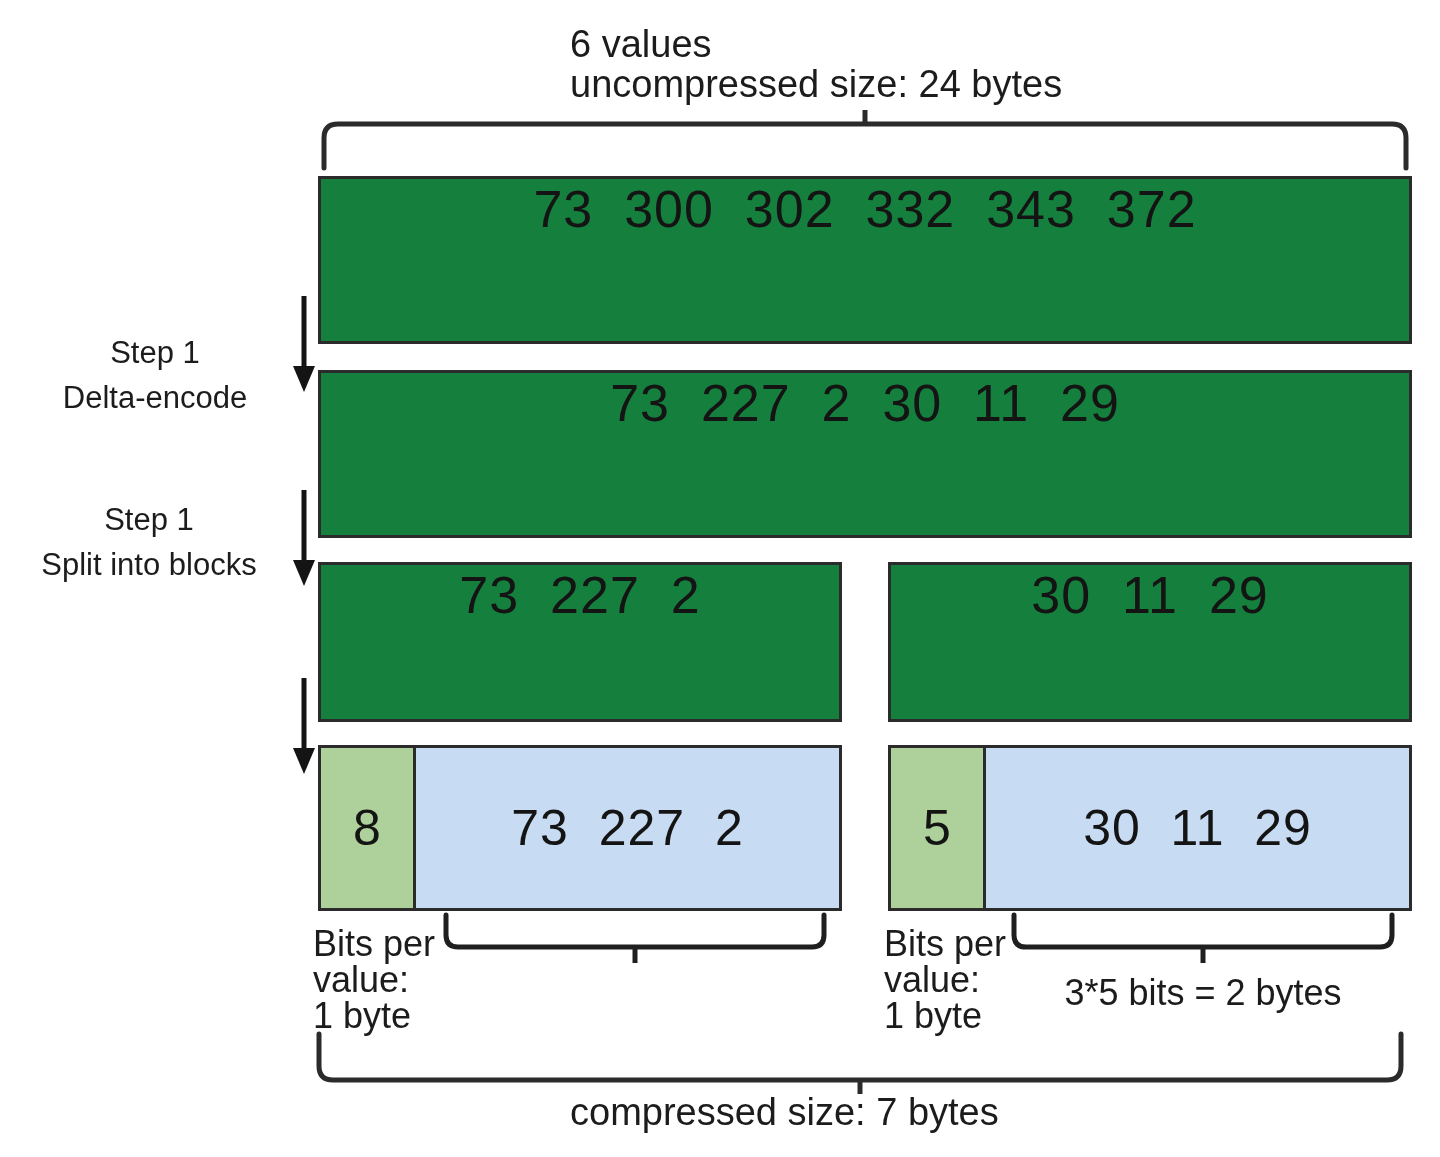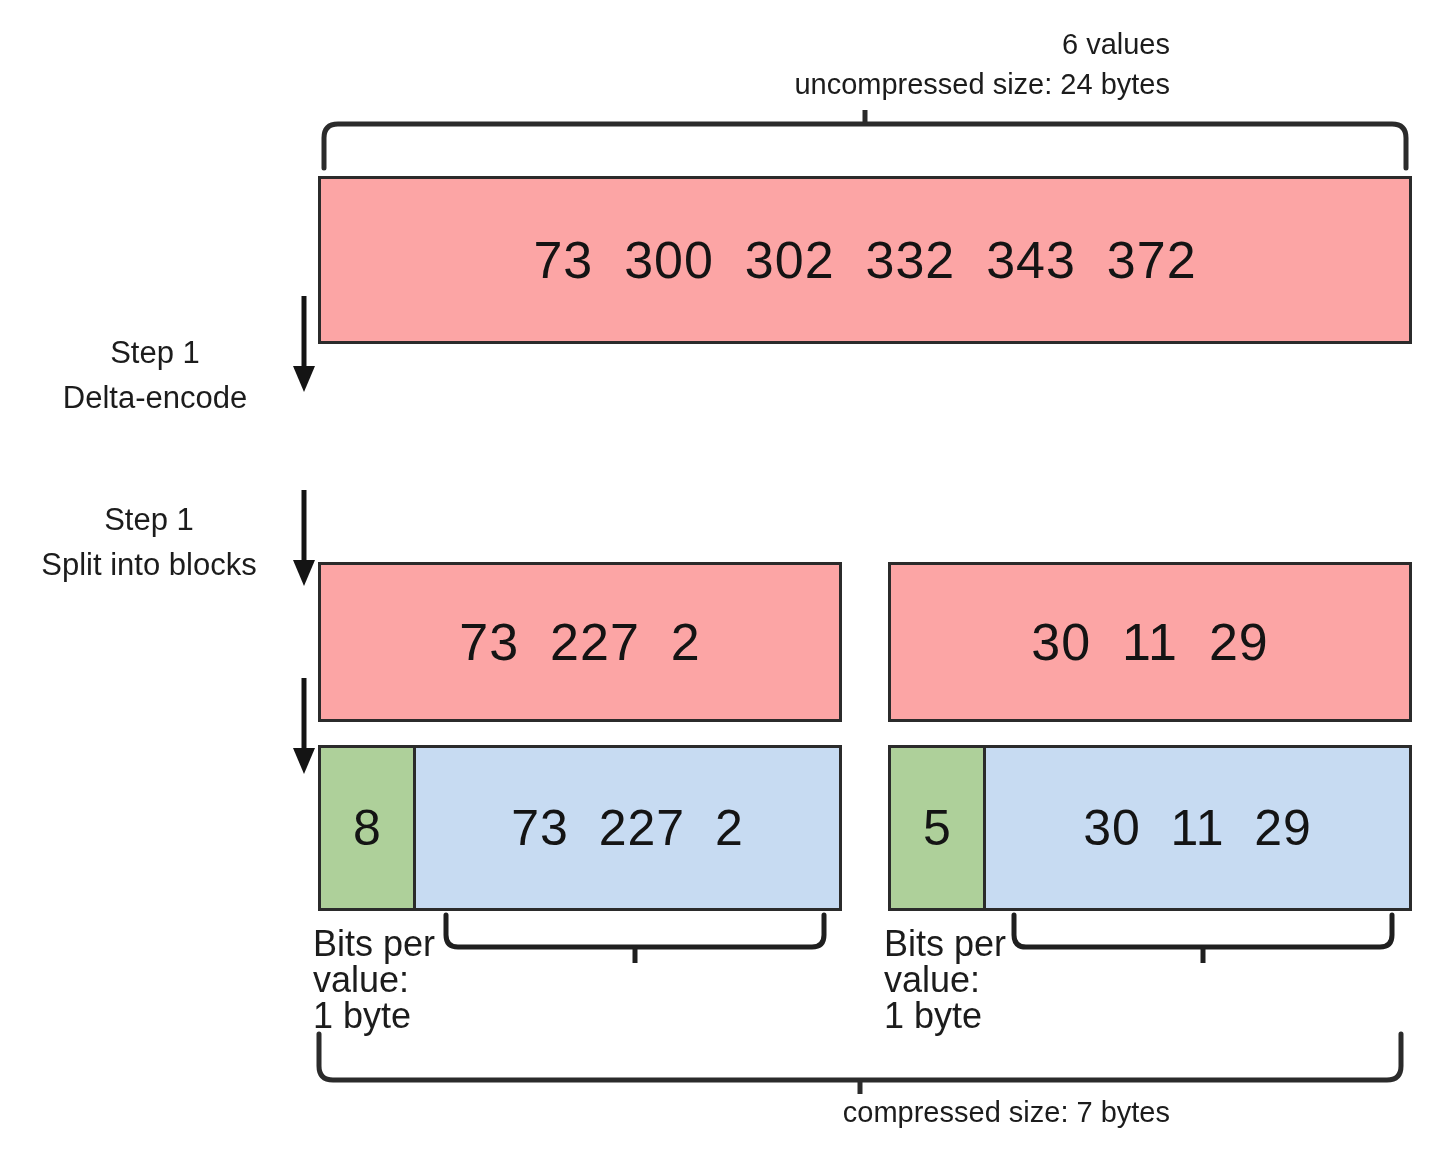--- a/index.html
+++ b/index.html
@@ -9,36 +9,36 @@
     font-family:"Liberation Sans",sans-serif;
     color:#1a1a1a;
     overflow:hidden;
     position:relative;
   }
   #stage{position:absolute;left:0;top:0;width:1440px;height:1157px;}
   .abs{position:absolute;}
 
   
   .caption{
-    font-size:29px;line-height:40px;text-align:right;color:#1c1c1c;
+    font-size:38px;line-height:40px;text-align:left;color:#1c1c1c;
     white-space:pre-line;
   }
 
   
   .step-label{
     font-size:31px;line-height:45px;text-align:center;color:#1c1c1c;
     white-space:pre-line;
   }
 
   
   .box{
     box-sizing:border-box;
-    background:#fca5a5;
+    background:#15803d;
     border:3px solid #2b2b2b;
-    display:flex;align-items:center;justify-content:center;
+    display:flex;justify-content:center;
   }
   .box-text{
     font-size:52px;letter-spacing:1px;color:#141414;white-space:pre;
   }
   .packed{
     box-sizing:border-box;
     border:3px solid #2b2b2b;
     display:flex;align-items:stretch;
     background:#c7dbf2;
   }
@@ -79,20 +79,23 @@
     <span class="box-text">73  300  302  332  343  372</span>
   </div>
 
   <div class="abs step-label" style="left:20px;top:303px;width:270px;margin-top:27px;">Step 1
 Delta-encode</div>
   <svg class="abs" style="left:288px;top:296px;" width="32" height="98" viewBox="0 0 32 98">
     <line x1="16" y1="0" x2="16" y2="78" stroke="#141414" stroke-width="5"></line>
     <polygon points="16,96 5,70 27,70" fill="#141414"></polygon>
   </svg>
 
+  <div class="abs box" style="left:318px;top:370px;width:1094px;height:168px;">
+    <span class="box-text">73  227  2  30  11  29</span>
+  </div>
 
   <div class="abs step-label" style="left:8px;top:497px;width:282px;">Step 1
 Split into blocks</div>
   <svg class="abs" style="left:288px;top:490px;" width="32" height="98" viewBox="0 0 32 98">
     <line x1="16" y1="0" x2="16" y2="78" stroke="#141414" stroke-width="5"></line>
     <polygon points="16,96 5,70 27,70" fill="#141414"></polygon>
   </svg>
 
   <div class="abs box" style="left:318px;top:562px;width:524px;height:160px;">
     <span class="box-text">73  227  2</span>
@@ -136,20 +139,21 @@
 
   <div class="abs annot" style="left:313px;top:926px;width:160px;">Bits per
 value:
 1 byte</div>
 
 
   <div class="abs annot" style="left:884px;top:926px;width:160px;">Bits per
 value:
 1 byte</div>
 
+  <div class="abs annot center" style="left:1018px;top:975px;width:370px;">3*5 bits = 2 bytes</div>
 
   <svg class="abs" style="left:305px;top:1032px;" width="1110" height="62" viewBox="0 0 1110 62">
     <path d="M 14 2 L 14 34 Q 14 48 28 48 L 1082 48 Q 1096 48 1096 34 L 1096 2" fill="none" stroke="#2b2b2b" stroke-width="5" stroke-linecap="round"></path>
     <path d="M 555 48 L 555 62" fill="none" stroke="#2b2b2b" stroke-width="5"></path>
   </svg>
 
   <div class="abs caption" style="left:570px;top:1092px;width:600px;">compressed size: 7 bytes</div>
 
 </div>
 

